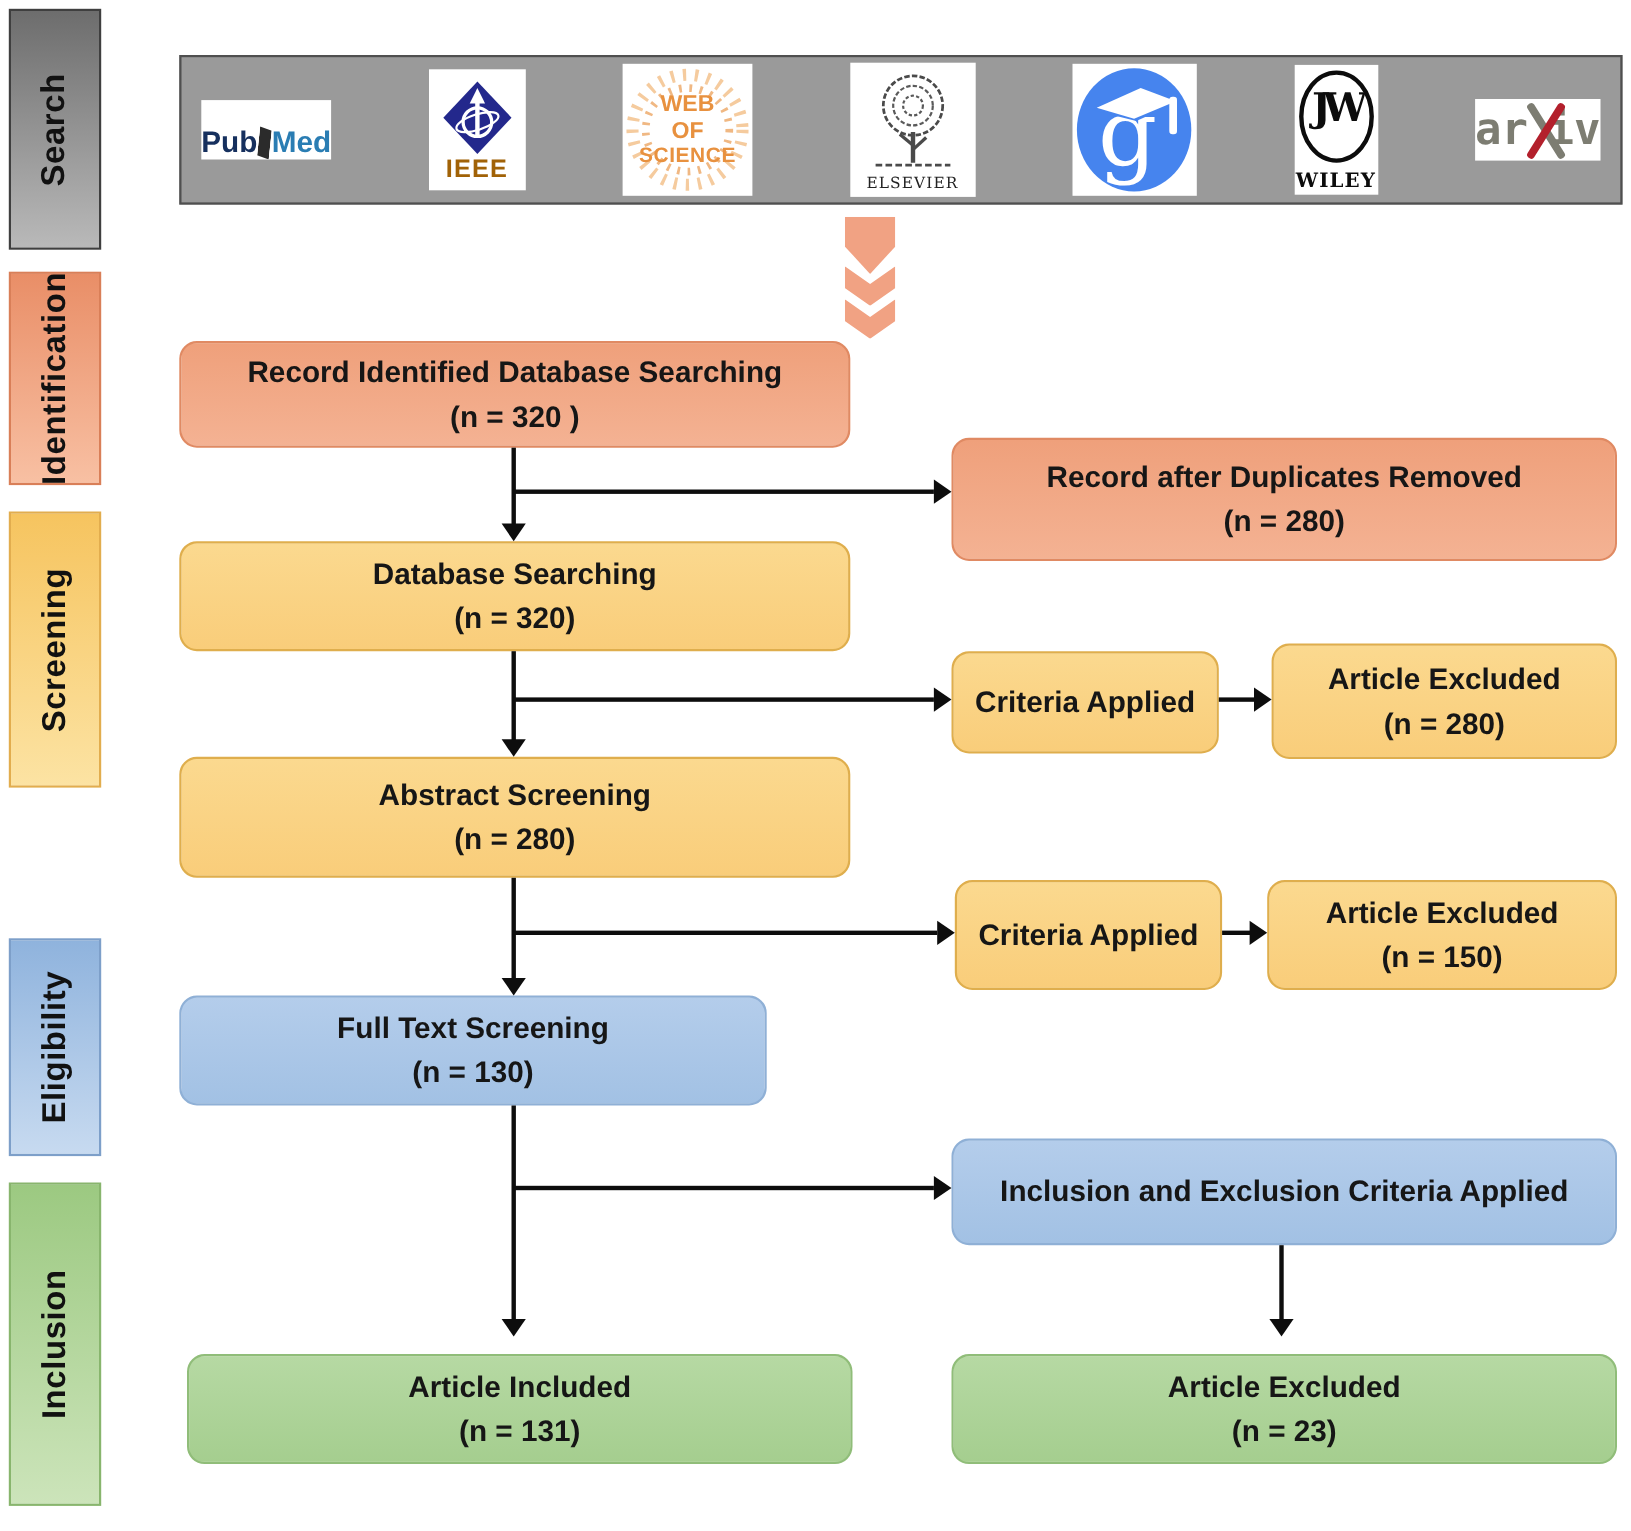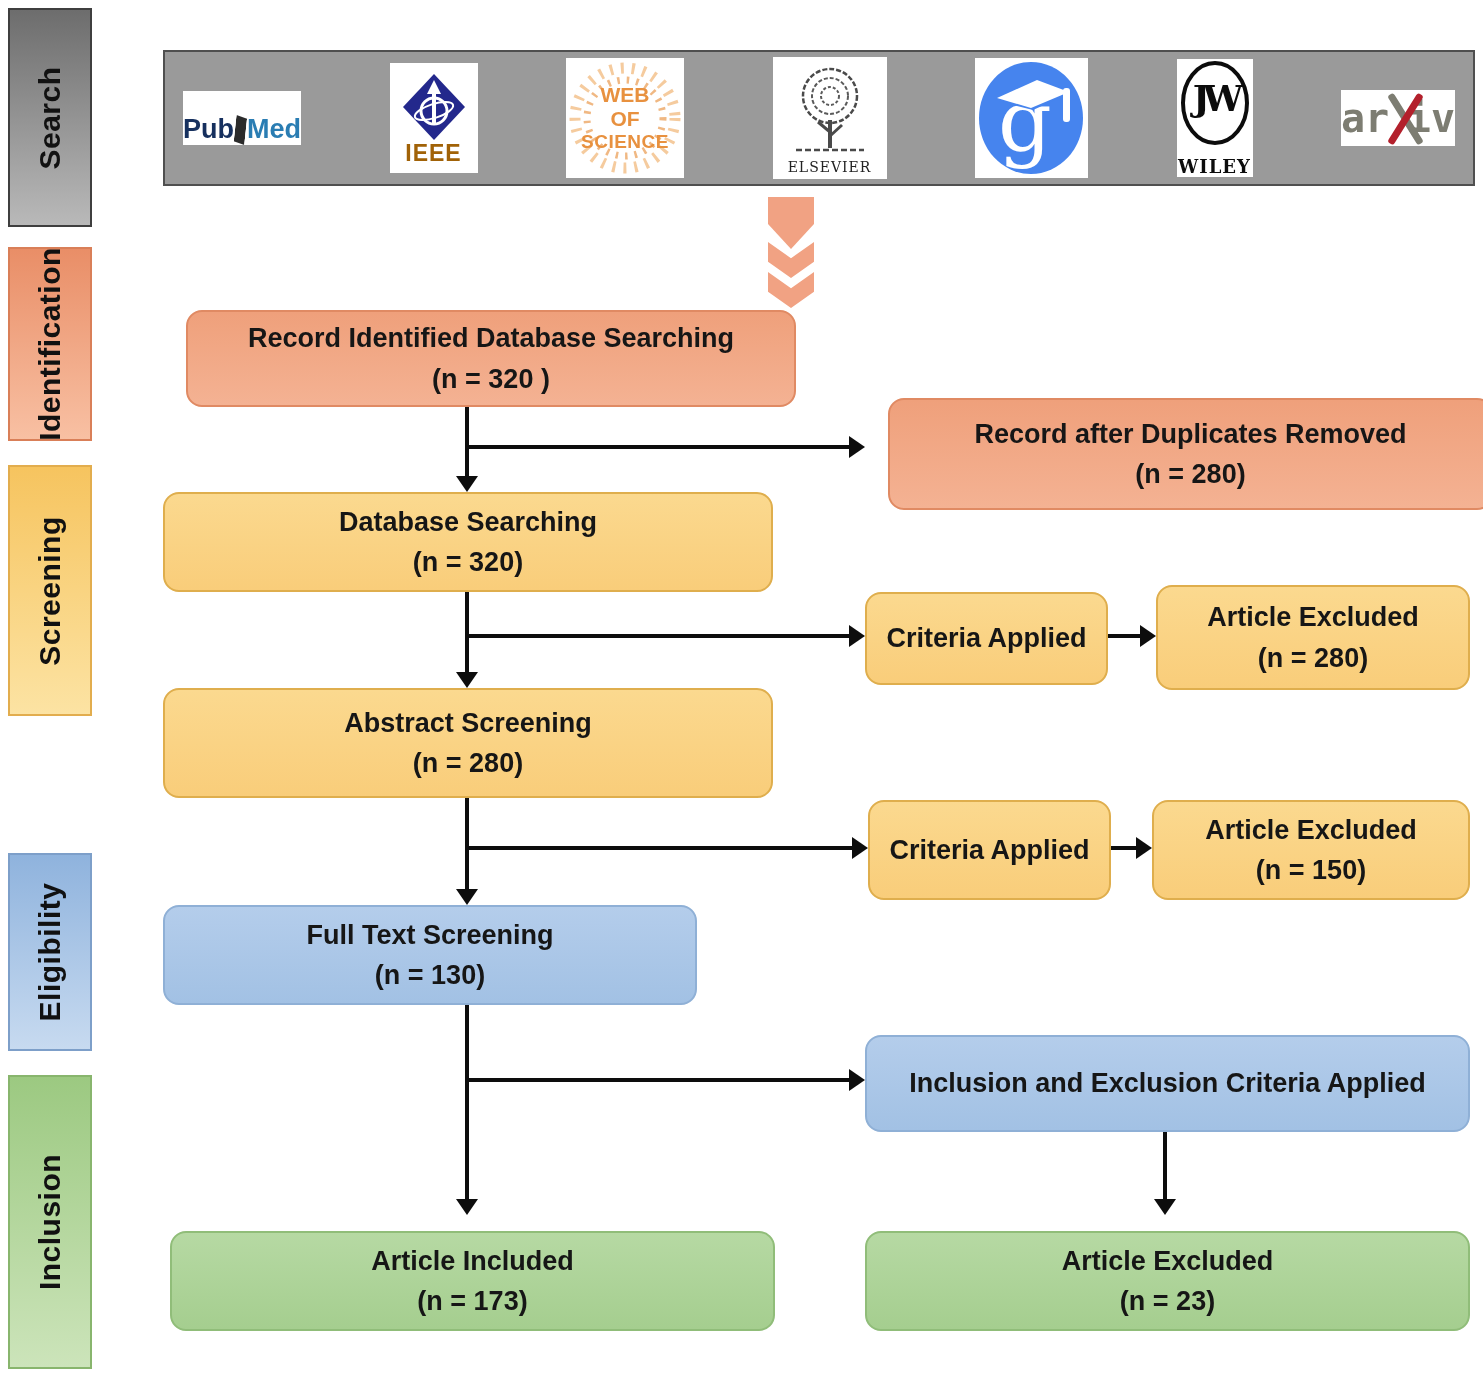--- a/index.html
+++ b/index.html
@@ -40,21 +40,21 @@
   .wos-l1,.wos-l2{font-size:21px;}
   .wos-l3{font-size:19px;letter-spacing:.5px;}
   .wos-dots{position:absolute;inset:0;z-index:1;}
 
   .els-tile{width:114px;height:122px;text-align:right;}
   .els-word{font-family:"DejaVu Serif",serif;font-size:14px;color:#222;
             letter-spacing:1px;margin-top:1px;}
 
   .gs-tile{width:113px;height:120px;position:relative;}
 
-  .wiley-tile{width:76px;height:118px;position:relative;justify-content:space-between;}
+  .wiley-tile{width:76px;height:118px;position:relative;}
   .wiley-word{font-family:"DejaVu Serif",serif;font-weight:bold;font-size:18px;
               color:#0c0c0c;letter-spacing:1px;margin-top:2px;}
   .wiley-mono{position:absolute;top:18px;left:0;width:100%;text-align:center;
               font-family:"DejaVu Serif",serif;font-weight:bold;font-size:36px;
               color:#0c0c0c;letter-spacing:-7px;}
 
   .arxiv-tile{width:114px;height:56px;flex-direction:row;position:relative;
               font-family:"DejaVu Sans Mono",monospace;font-weight:bold;font-size:40px;}
   .arxiv-grey{color:#7d7d72;}
   .arxiv-x{position:relative;width:30px;height:48px;display:inline-block;}
@@ -65,21 +65,21 @@
   
   .chev{position:absolute;left:768px;width:46px;background:#f1a283;}
   .chev.c1{top:197px;height:52px;clip-path:polygon(0 0,100% 0,100% 52%,50% 100%,0 52%);}
   .chev.c2{top:242px;height:36px;clip-path:polygon(0 0,50% 45%,100% 0,100% 55%,50% 100%,0 55%);}
   .chev.c3{top:272px;height:36px;clip-path:polygon(0 0,50% 45%,100% 0,100% 55%,50% 100%,0 55%);}
 
   
   .box{position:absolute;border-radius:16px;box-sizing:border-box;display:flex;
        flex-direction:column;align-items:center;justify-content:center;text-align:center;
        font-weight:bold;color:#161616;font-size:27px;line-height:1.5;padding:4px 10px;}
-  .salmon{background:linear-gradient(#efa07b,#f4b293);border:2px solid #e08a63;margin-left:23px;}
+  .salmon{background:linear-gradient(#efa07b,#f4b293);border:2px solid #e08a63;}
   .yellow{background:linear-gradient(#fbd98f,#f9cd7a);border:2px solid #dfae4d;}
   .blue{background:linear-gradient(#b4cdeb,#a2c1e4);border:2px solid #8fb0d6;}
   .green{background:linear-gradient(#b6d9a3,#a5ce8f);border:2px solid #90bd79;margin-top:16px;}
 
   
   .lv,.lh{position:absolute;background:#0d0d0d;}
   .lv{width:4px;}
   .lh{height:4px;}
   .ah-down{position:absolute;width:0;height:0;border-left:11px solid transparent;
            border-right:11px solid transparent;border-top:16px solid #0d0d0d;}
@@ -194,21 +194,21 @@
   <div class="box yellow" style="left:163px;top:688px;width:610px;height:110px">
     <span>Abstract Screening</span>
     <span>(n = 280)</span>
   </div>
   <div class="box blue" style="left:163px;top:905px;width:534px;height:100px">
     <span>Full Text Screening</span>
     <span>(n = 130)</span>
   </div>
   <div class="box green" style="left:170px;top:1215px;width:605px;height:100px">
     <span>Article Included</span>
-    <span>(n = 173)</span>
+    <span>(n = 131)</span>
   </div>
 
   <div class="box salmon" style="left:865px;top:398px;width:605px;height:112px">
     <span>Record after Duplicates Removed</span>
     <span>(n = 280)</span>
   </div>
   <div class="box yellow" style="left:865px;top:592px;width:243px;height:93px">
     <span>Criteria Applied</span>
   </div>
   <div class="box yellow" style="left:1156px;top:585px;width:314px;height:105px">

